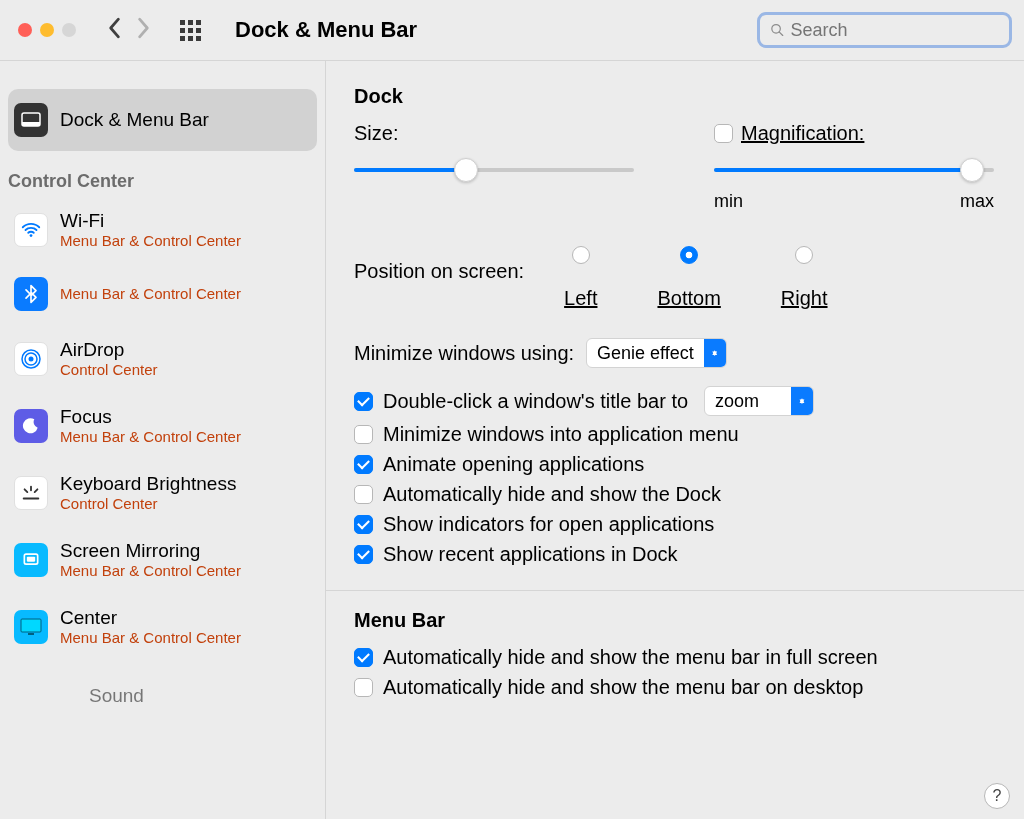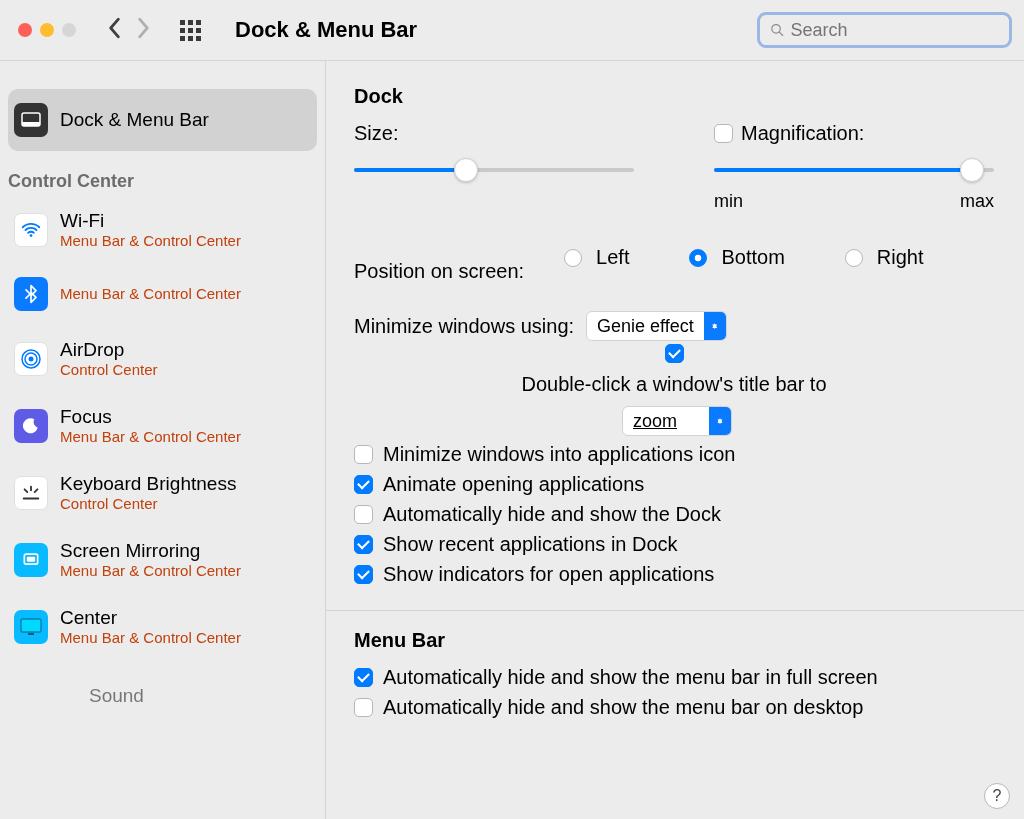--- a/index.html
+++ b/index.html
@@ -31,21 +31,21 @@
   .section-title { font-size: 20px; font-weight: 700; margin-bottom: 14px;}
   .label-txt { font-size: 20px; font-weight: 400; }
   .row { display:flex; align-items:center; }
   .sliderbox { display:flex; flex-direction:column; width: 280px; }
   .slider-track { position: relative; height: 22px; display:flex; align-items:center; }
   .track-bg { height: 4px; background: #c9c9c9; border-radius: 2px; width: 100%; position: absolute; }
   .track-fill { height: 4px; background: #007aff; border-radius: 2px; position: absolute; left:0; }
   .thumb { width: 24px; height: 24px; background: #fff; border-radius: 50%; border:1px solid #cfcfcf; position:absolute; top:-1px; transform:translateX(-50%); box-shadow: 0 1px 3px rgba(0,0,0,.2);}
   .slider-lbls { display:flex; justify-content:space-between; font-size:18px; margin-top: 10px;}
   .radio-group { display:flex; gap: 60px; margin-left: 30px;}
-  .radio-item { display:flex; flex-direction:row; align-items:center; gap:14px;}
+  .radio-item { display:flex; flex-direction:column; align-items:center; gap:23px;text-decoration:underline;}
   .radio { width: 18px; height:18px; border-radius:50%; border: 1px solid #b7b7b7; background:#fff; }
   .radio.checked { background: radial-gradient(#fff 0 28%, #007aff 32% 100%); border-color:#007aff;}
   .select { display:inline-flex; align-items:center; height: 30px; background:#fff; border:1px solid #d3d3d3; border-radius:6px; padding: 0 0 0 10px; font-size:18px; overflow:hidden;}
   .select .arrows { background:#0a7bff; color:#fff; width: 22px; height:100%; display:flex; flex-direction:column; align-items:center; justify-content:center; margin-left:10px; line-height:0; gap:1px;}
   .select .arrows span{ font-size:8px; }
   .check-row { display:flex; align-items:center; gap: 10px; margin: 7px 0; }
   .chk { width:19px; height:19px; border-radius:5px; border:1px solid #b7b7b7; background:#fff; display:flex; align-items:center; justify-content:center; flex-shrink:0;}
   .chk.checked { background:#007aff; border-color:#007aff; }
   .chk.checked::after { content:""; width:5px; height:9px; border:solid #fff; border-width:0 2px 2px 0; transform: rotate(45deg) translate(-1px,-1px);}
   .divider { border-top:1px solid #d5d5d5; margin: 24px -30px 18px -28px; }
@@ -220,21 +220,21 @@
         <div class="label-txt" style="margin-bottom:14px;">Size:</div>
         <div class="sliderbox">
           <div class="slider-track">
             <div class="track-bg"></div>
             <div class="track-fill" style="width:40%;"></div>
             <div class="thumb" style="left:40%;"></div>
           </div>
         </div>
       </div>
       <div style="flex:0 0 270px;">
-        <div class="row" style="gap:8px; margin-bottom:14px;">
+        <div class="row" style="gap:8px; margin-bottom:14px;text-decoration:underline;">
           <div class="chk"></div>
           <div class="label-txt">Magnification:</div>
         </div>
         <div class="sliderbox">
           <div class="slider-track">
             <div class="track-bg"></div>
             <div class="track-fill" style="width:92%;"></div>
             <div class="thumb" style="left:92%;"></div>
           </div>
           <div class="slider-lbls">
@@ -267,51 +267,51 @@
       <div class="label-txt">Minimize windows using:</div>
       <div class="select">
         <span>Genie effect</span>
         <div class="arrows">
               <span>▲</span>
               <span>▼</span>
             </div>
       </div>
     </div>
 
-    <div class="check-row" style="margin-top:3px;flex-direction:column;">
+    <div class="check-row" style="margin-top:18px;">
       <div class="chk checked"></div>
       <div class="label-txt">Double-click a window's title bar to</div>
       <div class="select" style="margin-left:6px; min-width:110px;">
-        <span style="flex:1;text-decoration:underline;">zoom</span>
+        <span style="flex:1;">zoom</span>
         <div class="arrows">
               <span>▲</span>
               <span>▼</span>
             </div>
       </div>
     </div>
 
     <div class="check-row">
           <div class="chk"></div>
-          <div class="label-txt">Minimize windows into applications icon</div>
+          <div class="label-txt">Minimize windows into application menu</div>
         </div>
     <div class="check-row">
           <div class="chk checked"></div>
           <div class="label-txt">Animate opening applications</div>
         </div>
     <div class="check-row">
           <div class="chk"></div>
           <div class="label-txt">Automatically hide and show the Dock</div>
         </div>
     <div class="check-row">
           <div class="chk checked"></div>
+          <div class="label-txt">Show indicators for open applications</div>
+        </div>
+    <div class="check-row">
+          <div class="chk checked"></div>
           <div class="label-txt">Show recent applications in Dock</div>
-        </div>
-    <div class="check-row">
-          <div class="chk checked"></div>
-          <div class="label-txt">Show indicators for open applications</div>
         </div>
 
     <div class="divider"></div>
 
     <div class="section-title">Menu Bar</div>
     <div class="check-row">
           <div class="chk checked"></div>
           <div class="label-txt">Automatically hide and show the menu bar in full screen</div>
         </div>
     <div class="check-row">

